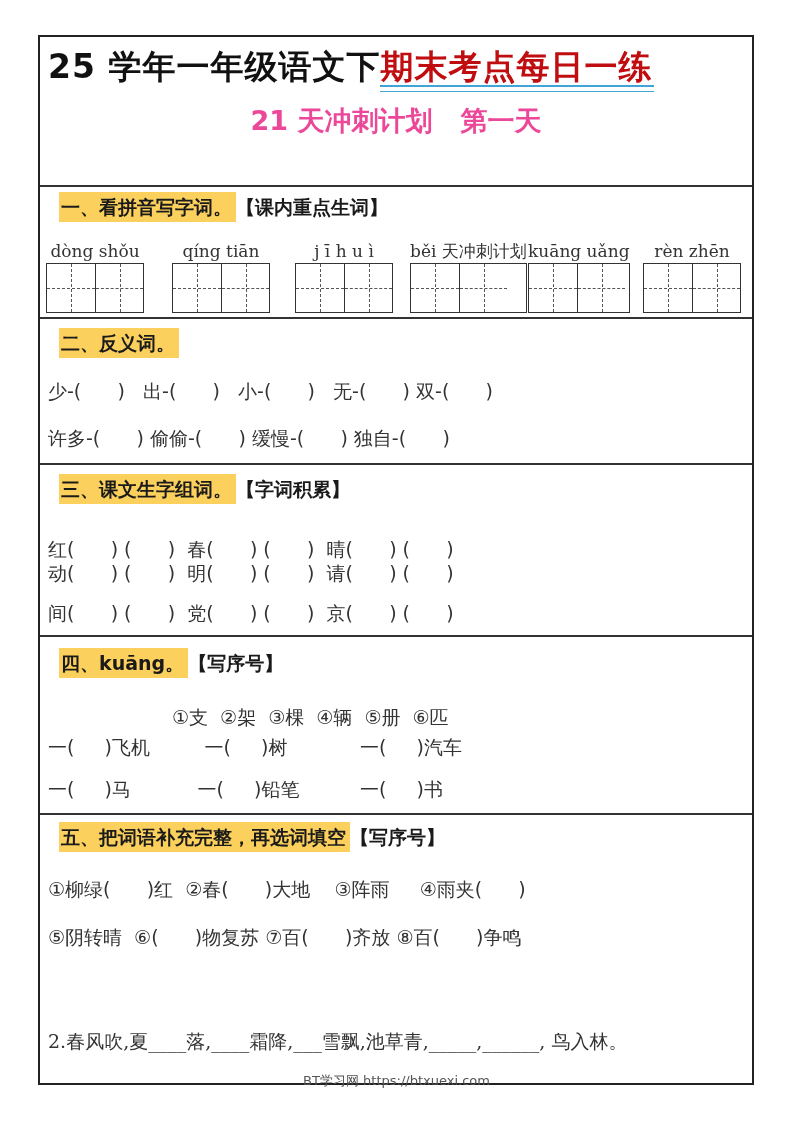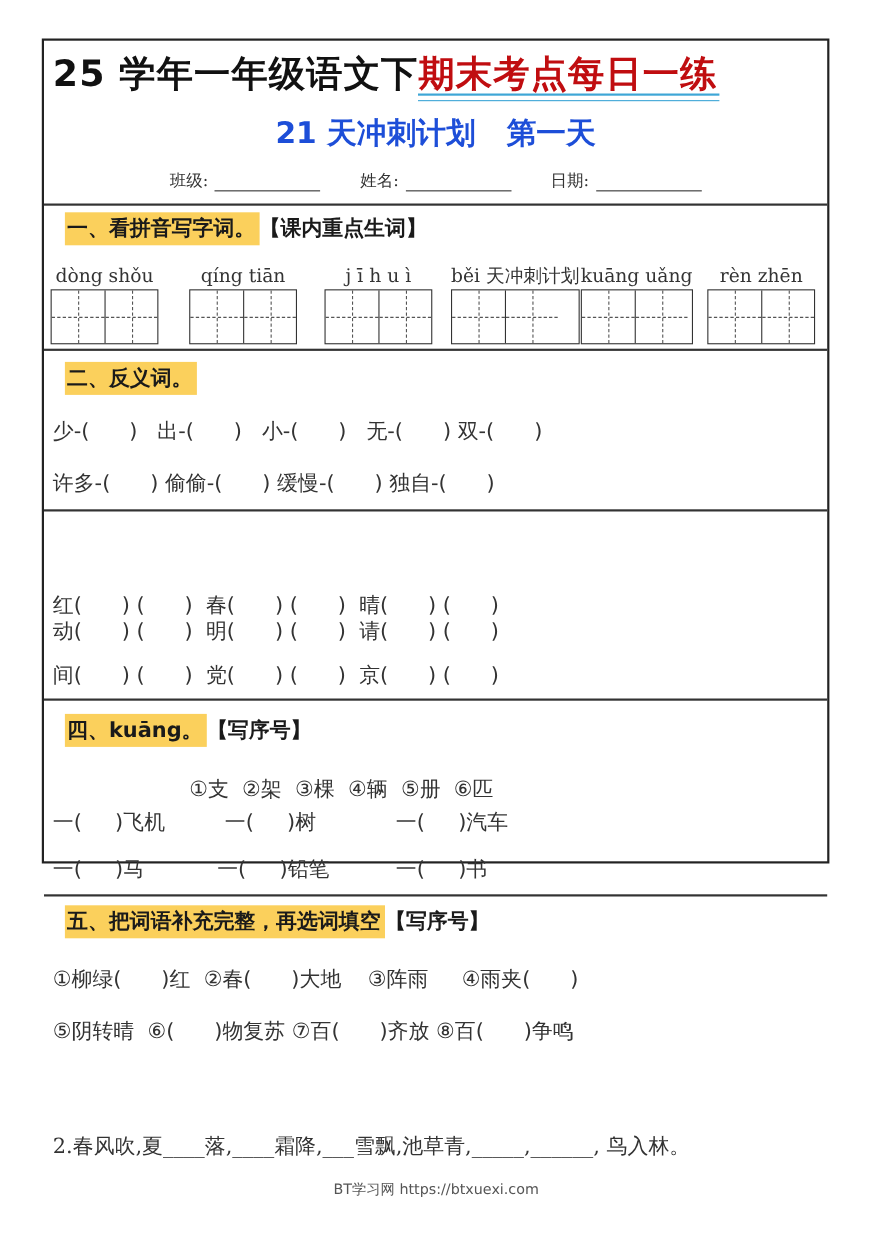--- a/index.html
+++ b/index.html
@@ -1,27 +1,27 @@
 <!DOCTYPE html>
 <html><head>
 <meta charset="utf-8">
 <style>
   html, body { margin: 0; padding: 0; background: #ffffff; }
   body { width: 793px; height: 1122px; position: relative; overflow: hidden;
          font-family: "DejaVu Sans", "Liberation Sans", sans-serif; color: #222; }
-  .sheet { position: absolute; left: 38px; top: 35px; width: 716px; height: 750px;
+  .sheet { position: absolute; left: 38px; top: 35px; width: 716px; height: 1050px;
            border: 2px solid #222; box-sizing: border-box; }
   .header { position: absolute; left: 0; top: 0; width: 100%; height: 150px;
             border-bottom: 2px solid #333; box-sizing: border-box; }
   .title-row { position: absolute; left: 8px; top: 8px; white-space: nowrap; font-weight: bold; font-size: 33px; letter-spacing: 1px; }
   .title-black { color: #111; }
   .title-red { color: #c00d10; position: relative; }
   .title-red::after { content: ""; position: absolute; left: 0; right: -2px; bottom: -6px; height: 4px;
                       border-top: 2px solid #3ea6d6; border-bottom: 1px solid #3ea6d6; }
-  .subtitle { position: absolute; left: 0; right: 0; top: 66px; text-align: center; color: #1d4ed8;
+  .subtitle { position: absolute; left: 0; right: 0; top: 66px; text-align: center; color: #ec4899;
               font-weight: bold; font-size: 27px; white-space: pre; }
   .info-row { position: absolute; left: 0; right: 0; top: 118px; display: flex; justify-content: center; gap: 36px;
               font-family: "DejaVu Serif", serif; font-size: 15px; color: #333; }
   .info-item { display: flex; align-items: flex-end; }
   .info-line { display: inline-block; width: 96px; border-bottom: 1.5px solid #333; height: 16px; margin-left: 6px; }
 
   .section { position: absolute; left: 0; width: 100%; border-bottom: 2px solid #333; box-sizing: border-box; }
   .sec-head { position: absolute; left: 6px; top: 8px; white-space: nowrap; font-size: 19px; font-weight: bold; padding-left: 13px; }
   .hl { background: #fbd05c; padding: 4px 4px 4px 2px; color: #1a1a1a; }
   .bracket { color: #1a1a1a; }
@@ -44,34 +44,20 @@
 </head>
 <body>
 
 <div class="sheet">
 
   <div class="header">
     <div class="title-row">
       <span class="title-black">25 学年一年级语文下</span><span class="title-red">期末考点每日一练</span>
     </div>
     <div class="subtitle">21 天冲刺计划   第一天</div>
-    <div class="info-row">
-      <div class="info-item">
-        <span>班级:</span>
-        <span class="info-line"></span>
-      </div>
-      <div class="info-item">
-        <span>姓名:</span>
-        <span class="info-line"></span>
-      </div>
-      <div class="info-item">
-        <span>日期:</span>
-        <span class="info-line"></span>
-      </div>
-    </div>
   </div>
 
   <div class="section" style="top:150px;height:132px;">
     <div class="sec-head">
       <span class="hl">一、看拼音写字词。</span><span class="bracket">【课内重点生词】</span>
     </div>
     <div class="pinyin-grid">
       <div class="pw" style="left:0px;">
         <div class="py">dòng shǒu</div>
         <div class="boxes">
@@ -119,20 +105,23 @@
 
   <div class="section" style="top:282px;height:146px;">
     <div class="sec-head" style="top:12px;">
       <span class="hl">二、反义词。</span>
     </div>
     <div class="line" style="top:60px;">少-(      )   出-(      )   小-(      )   无-(      ) 双-(      )</div>
     <div class="line" style="top:107px;">许多-(      ) 偷偷-(      ) 缓慢-(      ) 独自-(      )</div>
   </div>
 
   <div class="section" style="top:428px;height:172px;">
+    <div class="sec-head" style="top:12px;">
+      <span class="hl">三、课文生字组词。</span><span class="bracket">【字词积累】</span>
+    </div>
     <div class="line" style="top:72px;">红(      ) (      )  春(      ) (      )  晴(      ) (      )</div>
     <div class="line" style="top:96px;">动(      ) (      )  明(      ) (      )  请(      ) (      )</div>
     <div class="line" style="top:136px;">间(      ) (      )  党(      ) (      )  京(      ) (      )</div>
   </div>
 
   <div class="section" style="top:600px;height:178px;">
     <div class="sec-head" style="top:14px;">
       <span class="hl">四、kuāng。</span><span class="bracket">【写序号】</span>
     </div>
     <div class="line" style="top:68px;left:132px;">①支  ②架  ③棵  ④辆  ⑤册  ⑥匹</div>

